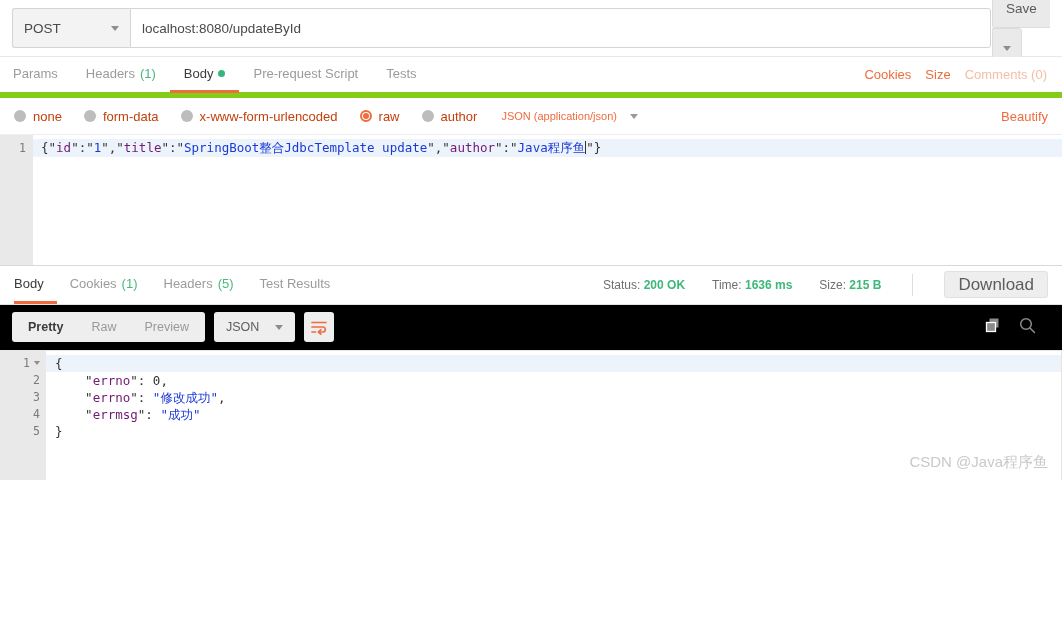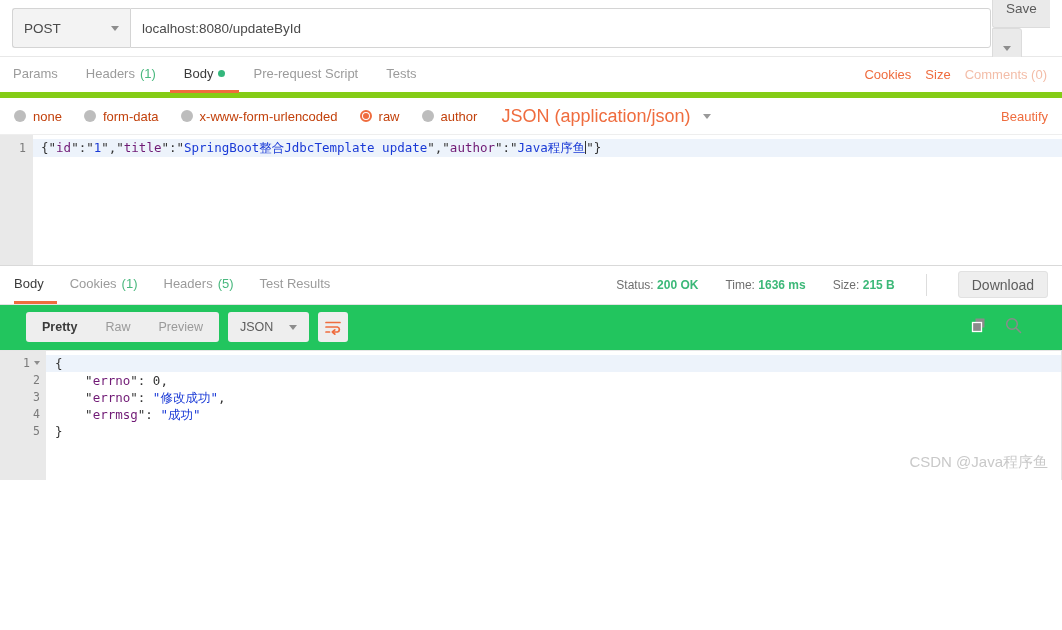--- a/index.html
+++ b/index.html
@@ -141,21 +141,21 @@
     background: #bdbdbd; flex: none;
     display: flex; align-items: center; justify-content: center;
   }
   .radio-dot.on { background: #ffffff; border: 2px solid #ef6c3e; }
   .radio-dot.on::after {
     content: ""; width: 6px; height: 6px; border-radius: 50%;
     background: #ef6c3e;
   }
   .fmt-select {
     display: flex; align-items: center; gap: 13px;
-    color: #ef6c3e; font-size: 18px; cursor: pointer;
+    color: #ef6c3e; font-size: 11px; cursor: pointer;
     margin-left: 2px;
     justify-content: space-between;
   }
   .fmt-select .caret-dn { border-top-color: #9a9a9a; }
   .beautify {
     margin-left: auto; color: #ef6c3e; font-size: 13px; cursor: pointer;
   }
 
   
   .req-editor {
@@ -218,29 +218,29 @@
     font-size: 12px; color: #777; gap: 27px;
   }
   .meta-val { color: #3cb878; font-weight: bold; }
   .meta-lbl { color: #6e6e6e; }
   .meta-sep {
     width: 1px; height: 22px; background: #dddddd; margin: 0 4px;
   }
   .dl-btn {
     background: #eeeeee; border: 1px solid #e1e1e1;
     border-radius: 3px; height: 27px; padding: 0 13px;
-    font-size: 14px; color: #5d5d5d; cursor: pointer;
+    font-size: 17px; color: #5d5d5d; cursor: pointer;
     font-family: inherit;
     display: flex; align-items: center;
   }
 
   
   .resp-viewbar {
     height: 45px; display: flex; align-items: center;
-    padding: 0 26px; gap: 9px; background: #22c55e;
+    padding: 0 12px; gap: 9px; background: #000000;
   }
   .segmented {
     display: flex; background: #eeeeee; border-radius: 3px;
     height: 30px; align-items: center; padding: 0 2px;
   }
   .seg {
     padding: 0 14px; height: 26px; line-height: 26px;
     font-size: 12.5px; color: #9a9a9a; cursor: pointer;
     border-radius: 3px;
   }

